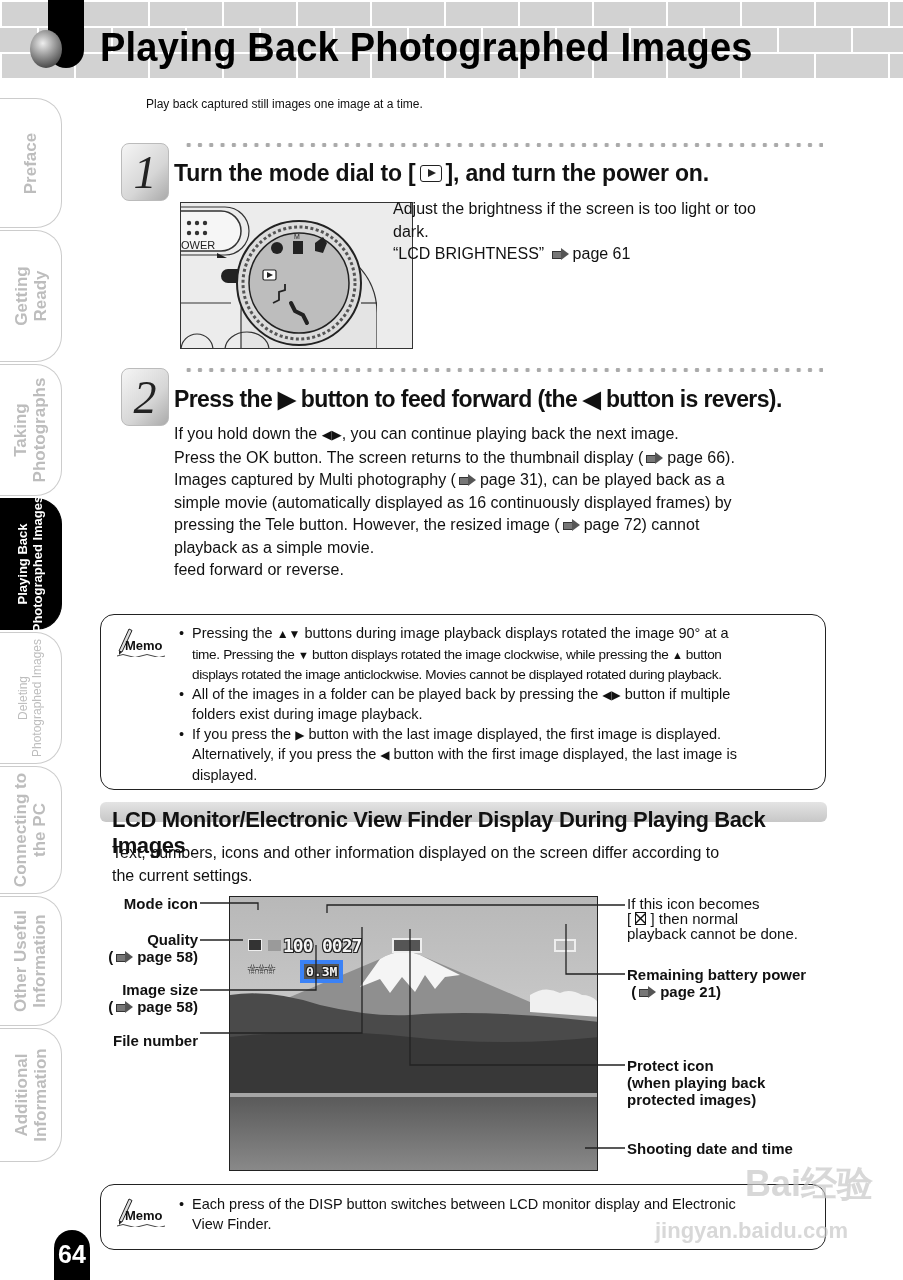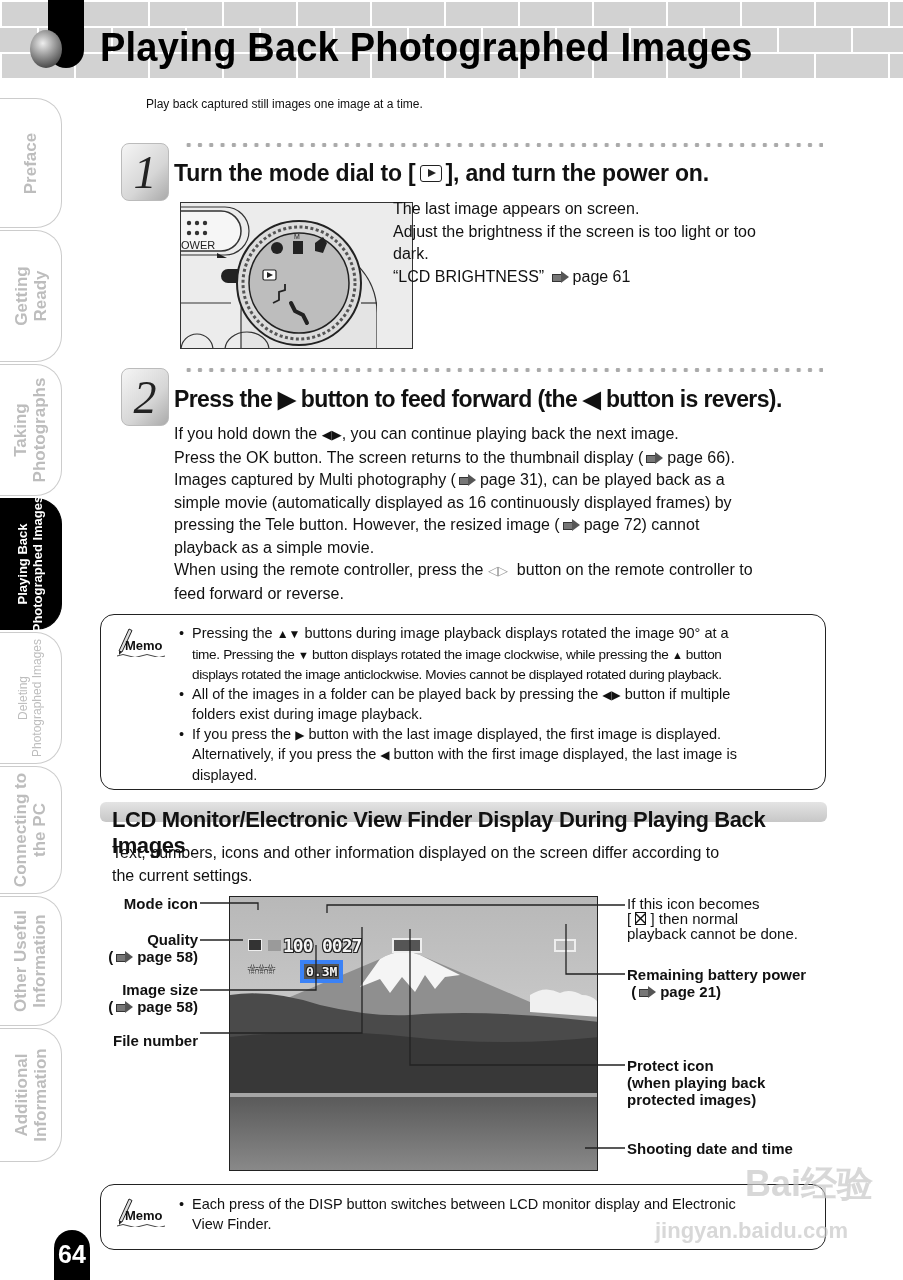--- a/index.html
+++ b/index.html
@@ -216,40 +216,38 @@
     <text x="113" y="36" font-size="7" fill="#222">M</text>
     <path d="M134 40 l8 -6 l4 6 l-4 10 l-8 -2 z" fill="#222"></path>
     <path d="M92 100 l6 -3 l0 -8 l6 -2 l0 -6" fill="none" stroke="#222" stroke-width="1.8"></path>
     <path d="M110 100 l4 8 l8 4 l4 8" fill="none" stroke="#222" stroke-width="4" stroke-linecap="round"></path>
     <path d="M0 147 a16 16 0 0 1 32 0" fill="none" stroke="#333" stroke-width="1.2"></path>
     <path d="M44 147 a22 18 0 0 1 44 0" fill="none" stroke="#333" stroke-width="1.2"></path>
   </svg>
 </div>
 
 <div class="body-text" style="left:393px;top:198px;">
-  <div>The last image appears on screen.</div>
   <div>Adjust the brightness if the screen is too light or too</div>
   <div>dark.</div>
   <div><span>“LCD BRIGHTNESS”</span> <span class="arrow-ref"></span><span>page 61</span></div>
 </div>
 
 <div class="dotline" style="top:367px;"></div>
 <div class="step-num" style="left:121px;top:368px;">2</div>
 <div class="step-heading" style="top:386px;letter-spacing:-0.6px;">
   <span>Press the</span> <span>▶</span> <span>button to feed forward (the</span> <span>◀</span> <span>button is revers).</span>
 </div>
 
 <div class="body-text" style="left:174px;top:423px;">
   <div><span>If you hold down the</span> <span style="font-size:13px;">◀▶</span><span>, you can continue playing back the next image.</span></div>
   <div><span>Press the OK button. The screen returns to the thumbnail display (</span><span class="arrow-ref"></span><span>page 66).</span></div>
   <div><span>Images captured by Multi photography (</span><span class="arrow-ref"></span><span>page 31), can be played back as a</span></div>
   <div>simple movie (automatically displayed as 16 continuously displayed frames) by</div>
   <div><span>pressing the Tele button. However, the resized image (</span><span class="arrow-ref"></span><span>page 72) cannot</span></div>
   <div>playback as a simple movie.</div>
-  <div><span>When using the remote controller, press the</span> <span style="color:#999;font-size:13px;">◁▷</span>&nbsp; <span>button on the remote controller to</span></div>
   <div>feed forward or reverse.</div>
 </div>
 
 <div class="memo" style="top:614px;width:726px;height:176px;">
   <svg class="memo-icon" viewBox="0 0 52 30">
     <path d="M4 24 L14 2 L17 3.5 L7 25 Z" fill="#ddd" stroke="#222" stroke-width="1"></path>
     <path d="M4 24 L7 25 L4 28 Z" fill="#222"></path>
     <text x="10" y="23" font-size="13" font-weight="bold" font-family="Liberation Sans, sans-serif" fill="#111">Memo</text>
     <path d="M2 29 q6 -3 12 0 t12 0 t12 0 t12 0" fill="none" stroke="#444" stroke-width="1"></path>
   </svg>

